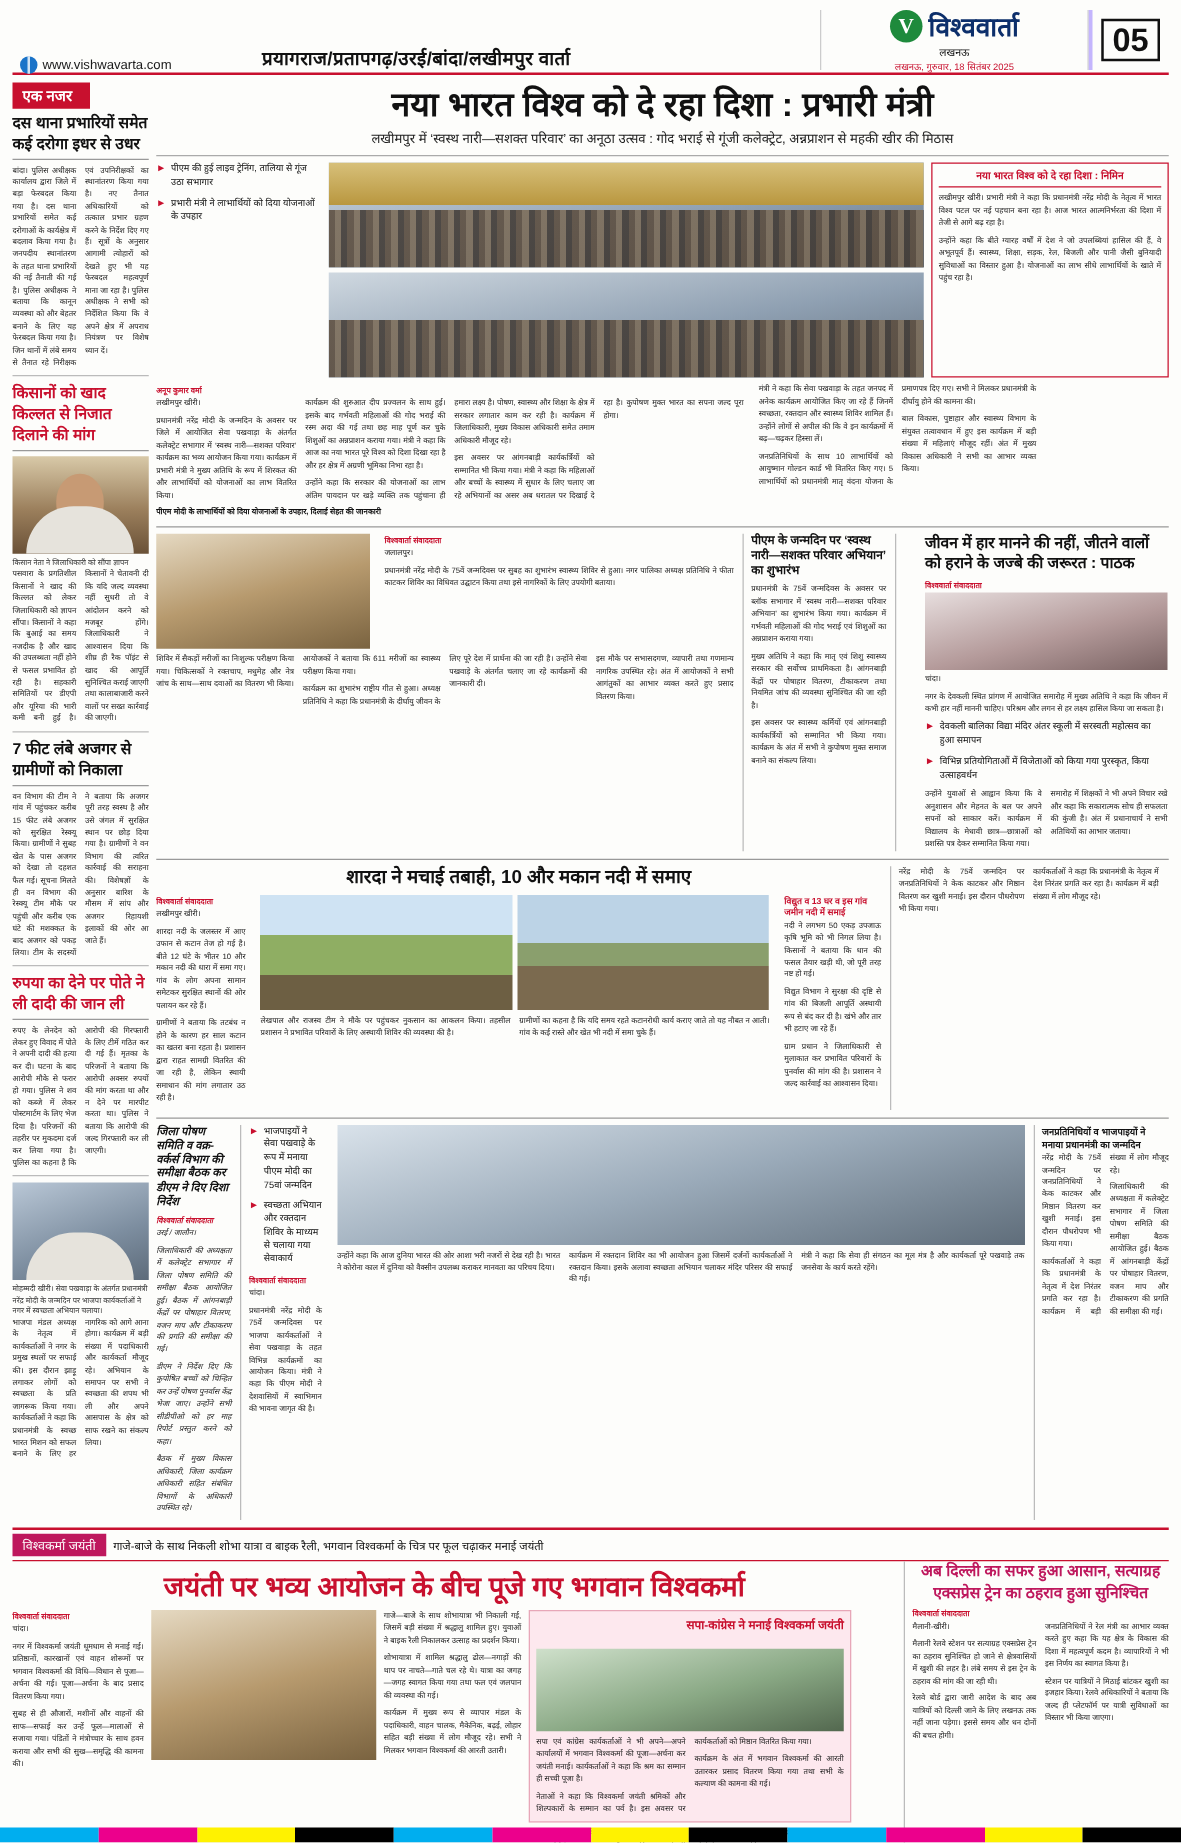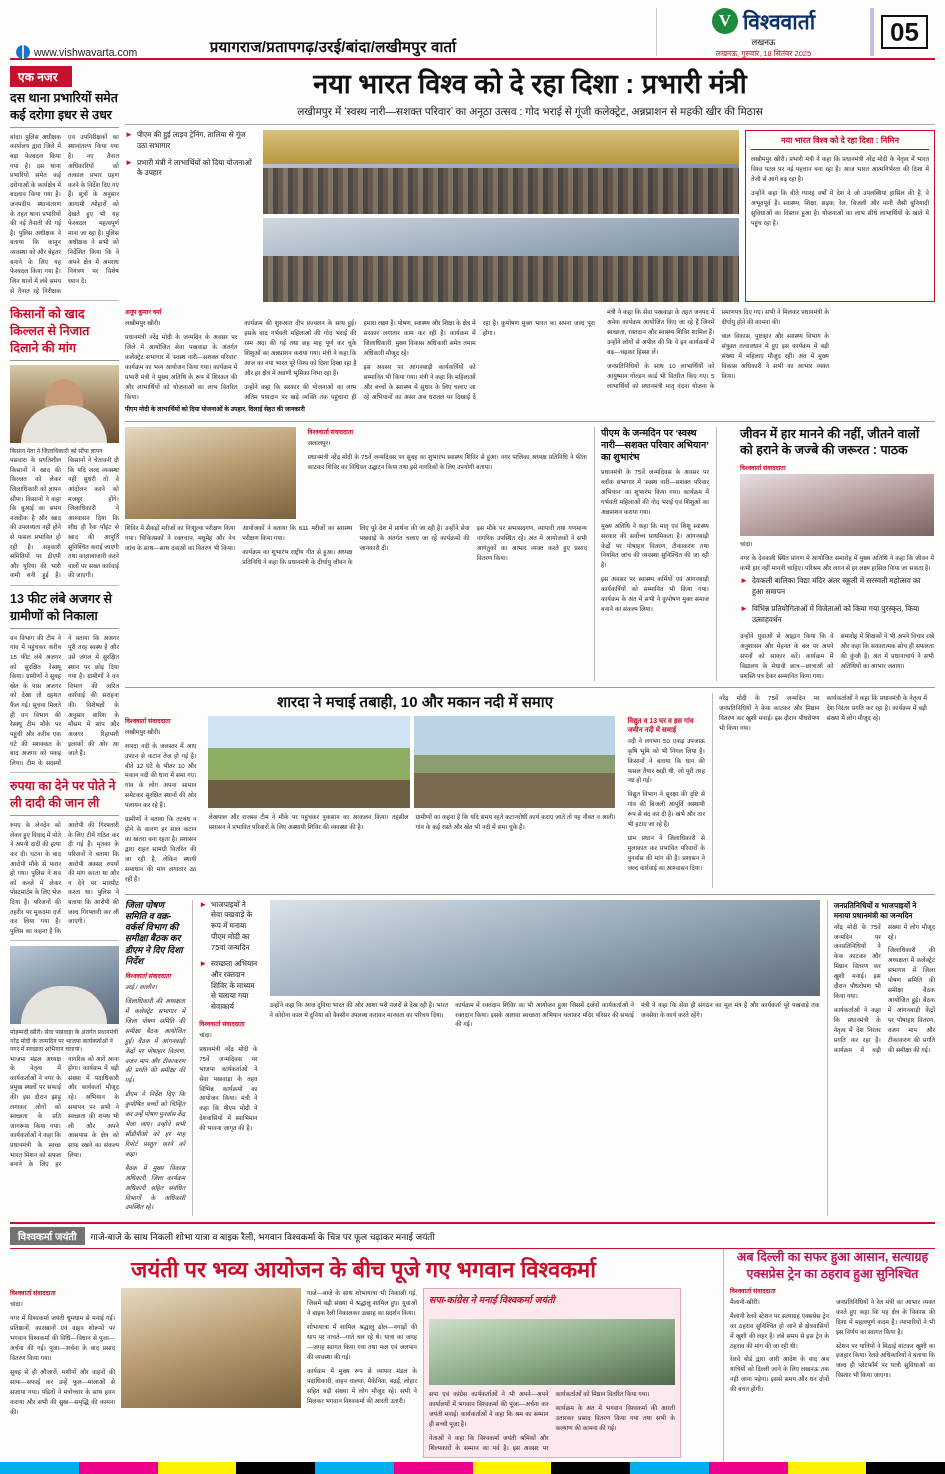--- a/index.html
+++ b/index.html
@@ -187,35 +187,35 @@
   .ph-field {
     background: linear-gradient(180deg,#cfe3f3 0 35%,#8fae63 35% 70%,#6d5f43 70% 100%);
   }
 
   
   .vishwakarma-bar {
     display:flex; align-items:center; gap:6px; margin-top:6px;
     border-top: 2px solid #c8102e; border-bottom:1px solid #c8102e; padding:3px 0;
   }
   .vk-tag {
-    background:#737373; color:#fff; font-size:10px; font-weight:bold; padding:2px 8px;
+    background:#be185d; color:#fff; font-size:10px; font-weight:normal; padding:2px 8px;
   }
   .vk-line { font-size:9px; color:#111; }
   .vk-title {
     font-size: 22px; font-weight: bold; color:#c8102e; text-align:center;
     margin: 4px 0 5px 0;
   }
   .right-title {
     font-size: 12.5px; font-weight: bold; color:#be185d; line-height:1.3; text-align:center;
   }
   .pink-box {
     background: #fde8ee; border: 1px solid #e7a7b8; padding: 4px 5px;
   }
   .pink-title {
-    font-size: 9.5px; font-weight: bold; color:#c8102e; text-align:left; margin-bottom:13px;font-style:italic;
+    font-size: 9.5px; font-weight: bold; color:#c8102e; text-align:right; margin-bottom:13px;
   }
 
   
   .colorbar {
     position:absolute; left:0; bottom:0; width:945px; height:12px;
     display:flex;
   }
   .colorbar span { flex:1 1 auto; height:12px; }
 
   .mini-photo-grid { display:flex; gap:4px; }
@@ -262,21 +262,21 @@
         <div class="rail-photo portrait">
           <div class="photo-face"></div>
           <div class="photo-body"></div>
         </div>
         <div class="cap">किसान नेता ने जिलाधिकारी को सौंपा ज्ञापन</div>
         <div class="tiny cols2">पसवारा के प्रगतिशील किसानों ने खाद की किल्लत को लेकर जिलाधिकारी को ज्ञापन सौंपा। किसानों ने कहा कि बुआई का समय नजदीक है और खाद की उपलब्धता नहीं होने से फसल प्रभावित हो रही है। सहकारी समितियों पर डीएपी और यूरिया की भारी कमी बनी हुई है। किसानों ने चेतावनी दी कि यदि जल्द व्यवस्था नहीं सुधरी तो वे आंदोलन करने को मजबूर होंगे। जिलाधिकारी ने आश्वासन दिया कि शीघ्र ही रैक पॉइंट से खाद की आपूर्ति सुनिश्चित कराई जाएगी तथा कालाबाजारी करने वालों पर सख्त कार्रवाई की जाएगी।</div>
       </div>
       <div class="rail-sep"></div>
 
       <div>
-        <div class="rail-head">13 फीट लंबे अजगर से ग्रामीणों को निकाला</div>
+        <div class="rail-head">7 फीट लंबे अजगर से ग्रामीणों को निकाला</div>
         <div class="tiny cols2">वन विभाग की टीम ने गांव में पहुंचकर करीब 15 फीट लंबे अजगर को सुरक्षित रेस्क्यू किया। ग्रामीणों ने सुबह खेत के पास अजगर को देखा तो दहशत फैल गई। सूचना मिलते ही वन विभाग की रेस्क्यू टीम मौके पर पहुंची और करीब एक घंटे की मशक्कत के बाद अजगर को पकड़ लिया। टीम के सदस्यों ने बताया कि अजगर पूरी तरह स्वस्थ है और उसे जंगल में सुरक्षित स्थान पर छोड़ दिया गया है। ग्रामीणों ने वन विभाग की त्वरित कार्रवाई की सराहना की। विशेषज्ञों के अनुसार बारिश के मौसम में सांप और अजगर रिहायशी इलाकों की ओर आ जाते हैं।</div>
       </div>
       <div class="rail-sep"></div>
 
       <div>
         <div class="rail-head red">रुपया का देने पर पोते ने ली दादी की जान ली</div>
         <div class="tiny cols2">रुपए के लेनदेन को लेकर हुए विवाद में पोते ने अपनी दादी की हत्या कर दी। घटना के बाद आरोपी मौके से फरार हो गया। पुलिस ने शव को कब्जे में लेकर पोस्टमार्टम के लिए भेज दिया है। परिजनों की तहरीर पर मुकदमा दर्ज कर लिया गया है। पुलिस का कहना है कि आरोपी की गिरफ्तारी के लिए टीमें गठित कर दी गई हैं। मृतका के परिजनों ने बताया कि आरोपी अक्सर रुपयों की मांग करता था और न देने पर मारपीट करता था। पुलिस ने बताया कि आरोपी की जल्द गिरफ्तारी कर ली जाएगी।</div>
       </div>
       <div class="rail-sep"></div>
 

